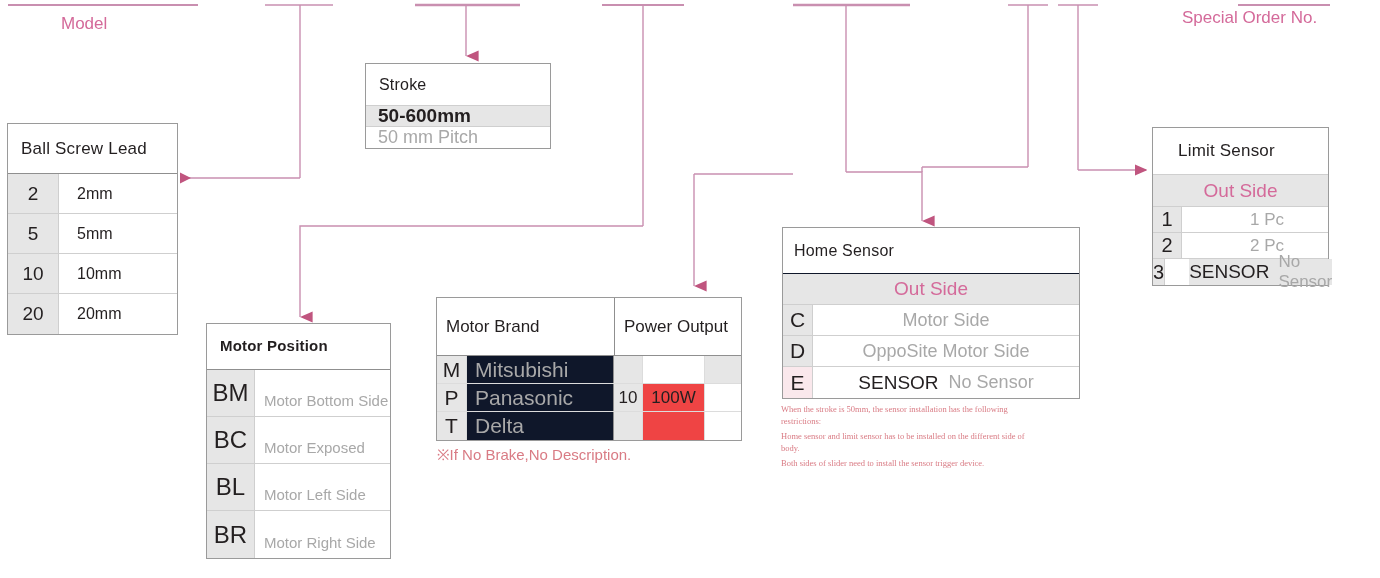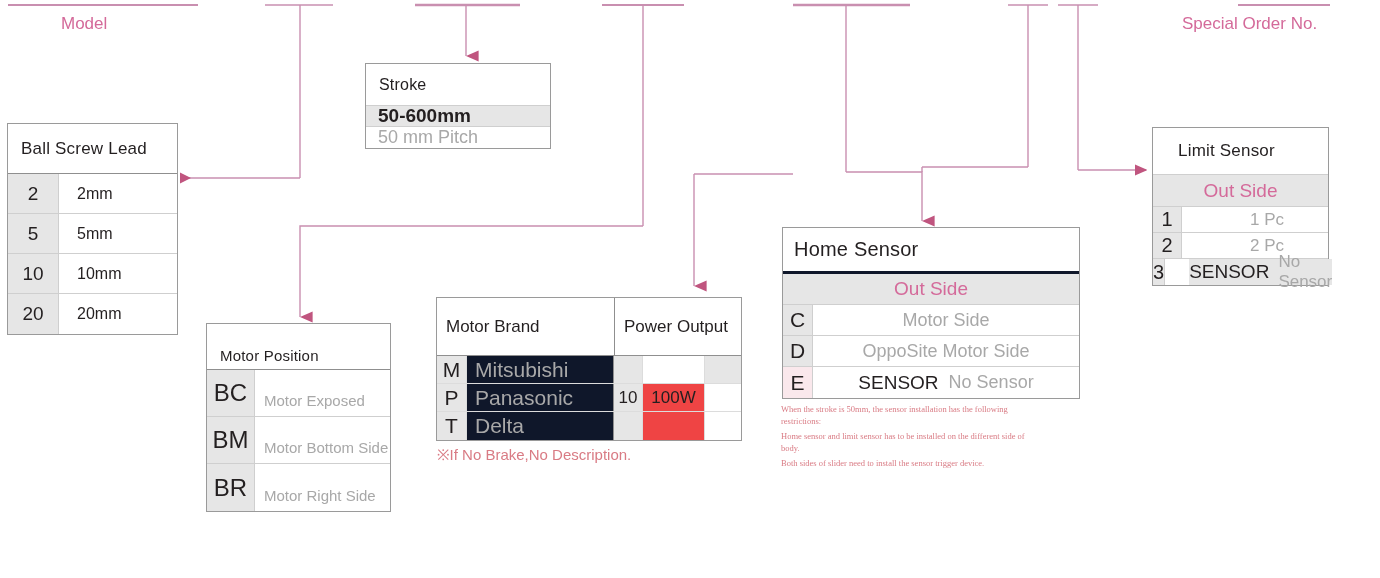--- a/index.html
+++ b/index.html
@@ -45,21 +45,21 @@
   #stroke .srow{
     box-sizing:border-box;height:21px;display:flex;align-items:center;
     padding-left:12px;border-bottom:1px solid #cfcfcf;
   }
   #stroke .srow:last-child{border-bottom:none;}
   #stroke .s-range{background:#e6e6e6;color:#231f20;font-size:19px;font-weight:bold;}
   #stroke .s-pitch{background:#fff;color:#a8a8a8;font-size:18px;}
 
   
   #motorpos{left:206px;top:323px;width:185px;}
-  #motorpos .hdr{height:46px;align-items:flex-end;padding-bottom:5px;font-size:15px;padding-left:13px;}
+  #motorpos .hdr{height:46px;align-items:flex-end;padding-bottom:15px;font-size:15px;padding-left:13px;font-weight:bold;}
   #motorpos .row{height:47px;}
   #motorpos .c-code{width:48px;font-size:24px;}
   #motorpos .c-label{flex:1;padding-left:9px;font-size:15px;align-items:flex-end;padding-bottom:7px;}
 
   
   #motorbrand{left:436px;top:297px;width:306px;}
   #mb-head{display:flex;height:58px;border-bottom:1px solid #8f8f8f;box-sizing:border-box;}
   #mb-head .h1{
     box-sizing:border-box;width:178px;border-right:1px solid #8f8f8f;
     display:flex;align-items:center;padding-left:9px;font-size:17px;color:#231f20;
@@ -94,21 +94,21 @@
   #motorbrand .brow.r1 .bc-p3{background:#e6e6e6;}
   #motorbrand .brow.r1 .bc-p2{background:#fff;}
 
   .note-brake{
     position:absolute;left:437px;top:444px;
     color:#d97b84;font-size:15px;letter-spacing:0px;
   }
 
   
   #homesensor{left:782px;top:227px;width:298px;}
-  #homesensor .hdr{height:46px;font-size:20px;padding-left:11px;border-bottom:3px solid #0f172a;}
+  #homesensor .hdr{height:46px;font-size:16px;padding-left:11px;border-bottom:1px solid #0f172a;}
   #homesensor .outside{
     box-sizing:border-box;height:31px;background:#e6e6e6;
     display:flex;align-items:center;justify-content:center;
     color:#d46a9a;font-size:19px;border-bottom:1px solid #cfcfcf;
   }
   #homesensor .row{height:31px;}
   #homesensor .c-code{width:30px;font-size:21px;}
   #homesensor .c-label{flex:1;display:flex;align-items:center;justify-content:center;font-size:18px;}
   #homesensor .row.pinkcode .c-code{background:#fae8ec;}
   #homesensor .sensor-strong{color:#231f20;font-size:19px;margin-right:10px;}
@@ -132,21 +132,21 @@
   #limitsensor .row{height:26px;}
   #limitsensor .c-code{width:29px;font-size:20px;}
   #limitsensor .c-label{flex:1;display:flex;align-items:center;justify-content:center;font-size:17px;margin-left:24px;}
   #limitsensor .row.gray .c-label{background:#e6e6e6;}
   #limitsensor .sensor-strong{color:#231f20;font-size:19px;margin-right:9px;}
   #limitsensor .sensor-dim{color:#a8a8a8;font-size:17px;}
 
   
   .cap{position:absolute;color:#d46a9a;font-size:17px;}
   #cap-model{left:61px;top:14px;}
-  #cap-special{left:1182px;top:14px;text-align:right;}
+  #cap-special{left:1182px;top:8px;text-align:right;}
 </style>
 </head>
 <body>
 
 <div class="stage">
 
   <svg class="wires" viewBox="0 0 1380 578">
     <defs>
       <marker id="arrL" markerWidth="9" markerHeight="8" refX="8" refY="4" orient="auto">
         <path d="M8,0 L0,4 L8,8 Z" fill="#c0557f"></path>
@@ -218,26 +218,30 @@
 
   <div class="card" id="stroke">
     <div class="hdr">Stroke</div>
     <div class="srow s-range">50-600mm</div>
     <div class="srow s-pitch">50 mm Pitch</div>
   </div>
 
   <div class="card" id="motorpos">
     <div class="hdr">Motor Position</div>
     <div class="row">
+      <div class="c-code">BM</div>
+      <div class="c-label">Motor Bottom Side</div>
+    </div>
+    <div class="row">
       <div class="c-code">BC</div>
       <div class="c-label">Motor Exposed</div>
     </div>
     <div class="row">
-      <div class="c-code">BM</div>
-      <div class="c-label">Motor Bottom Side</div>
+      <div class="c-code">BL</div>
+      <div class="c-label">Motor Left Side</div>
     </div>
     <div class="row">
       <div class="c-code">BR</div>
       <div class="c-label">Motor Right Side</div>
     </div>
   </div>
 
   <div class="card" id="motorbrand">
     <div id="mb-head">
       <div class="h1">Motor Brand</div>

